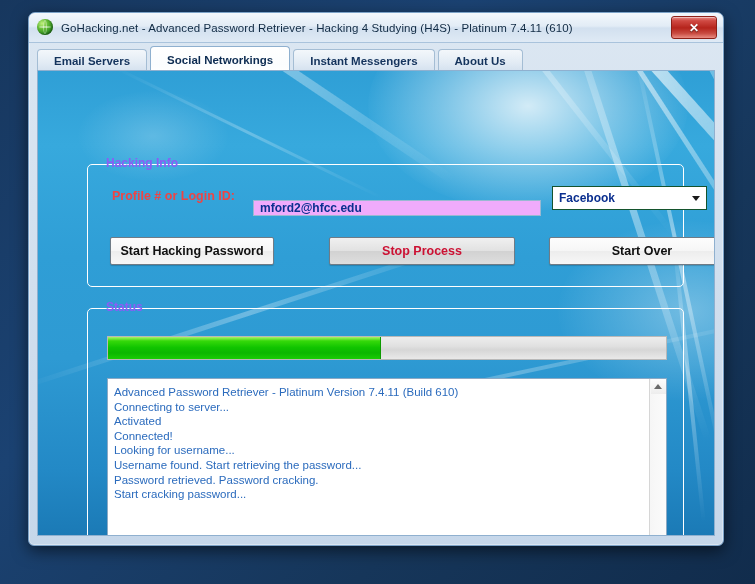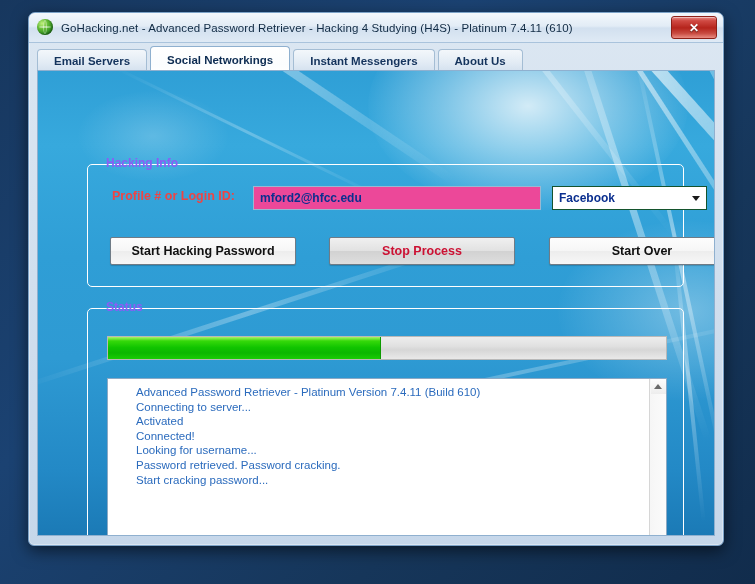--- a/index.html
+++ b/index.html
@@ -172,23 +172,23 @@
   #group-status      { left: 49px; top: 237px; width: 597px; height: 280px; }
 
   
   #login-label {
     position: absolute; left: 24px; top: 24px;
     font-size: 12.5px; font-weight: bold;
     color: #ef4444;
     white-space: nowrap;
   }
   #login-input {
-    position: absolute; left: 165px; top: 21px;
-    width: 288px; height: 24px;
-    background: #ec4899;
+    position: absolute; left: 165px; top: 35px;
+    width: 288px; height: 16px;
+    background: #f0abfc;
     border: 1px solid #99b8d2;
     box-sizing: border-box;
     font-family: "Liberation Sans", sans-serif;
     font-size: 12px; color: #0b2f8f; font-weight: bold;
     padding: 0 6px;
     outline: none;
   }
   #site-select {
     position: absolute; left: 464px; top: 21px;
     width: 155px; height: 24px;
@@ -219,21 +219,21 @@
     display: flex; align-items: center; justify-content: center;
     border: 1px solid #6f7b86;
     border-radius: 2px;
     box-sizing: border-box;
     font-size: 12.5px; font-weight: bold;
     cursor: pointer;
     box-shadow: 0 1px 1px rgba(0,0,0,0.18);
     white-space: nowrap;
   }
   #btn-start-hacking {
-    left: 22px; top: 72px; width: 186px;
+    left: 22px; top: 72px; width: 164px;
     background: linear-gradient(180deg, #fdfdfd 0%, #f6f6f6 48%, #ededed 52%, #f7f7f7 100%);
     color: #101010;
   }
   #btn-stop-process {
     left: 241px; top: 72px; width: 186px;
     background: linear-gradient(180deg, #f0f0f0 0%, #e2e2e2 48%, #d2d2d2 52%, #dedede 100%);
     color: #cc1133;
   }
   #btn-start-over {
     left: 461px; top: 72px; width: 186px;
@@ -268,21 +268,21 @@
   }
   #log-content {
     flex: 1 1 auto;
     padding: 6px 6px 4px 6px;
     overflow: hidden;
     font-size: 11.5px;
     line-height: 14.6px;
     color: #2b6bbd;
     font-family: "Liberation Sans", sans-serif;
   }
-  .log-line { white-space: nowrap; margin-left: 22px; }
+  .log-line { white-space: nowrap; }
   #log-scrollbar {
     flex: 0 0 auto;
     width: 16px;
     background: linear-gradient(90deg, #f6f6f6 0%, #fbfbfb 100%);
     border-left: 1px solid #d6d6d6;
     display: flex; flex-direction: column; justify-content: space-between;
     align-items: center;
     cursor: pointer;
   }
   .sb-arrow {
@@ -362,20 +362,21 @@
             <div id="progress-fill" style="width: 49%;"></div>
           </div>
 
           <div id="log-box">
             <div id="log-content" style="color: rgb(43, 107, 189);">
                 <div class="log-line">Advanced Password Retriever - Platinum Version 7.4.11 (Build 610)</div>
                 <div class="log-line">Connecting to server...</div>
                 <div class="log-line">Activated</div>
                 <div class="log-line">Connected!</div>
                 <div class="log-line">Looking for username...</div>
+                <div class="log-line">Username found. Start retrieving the password...</div>
                 <div class="log-line">Password retrieved. Password cracking.</div>
                 <div class="log-line">Start cracking password...</div>
               </div>
             <div id="log-scrollbar">
               <div class="sb-arrow">
                   <div class="tri-up"></div>
                 </div>
               <div id="sb-thumb-area"></div>
 
             </div>

